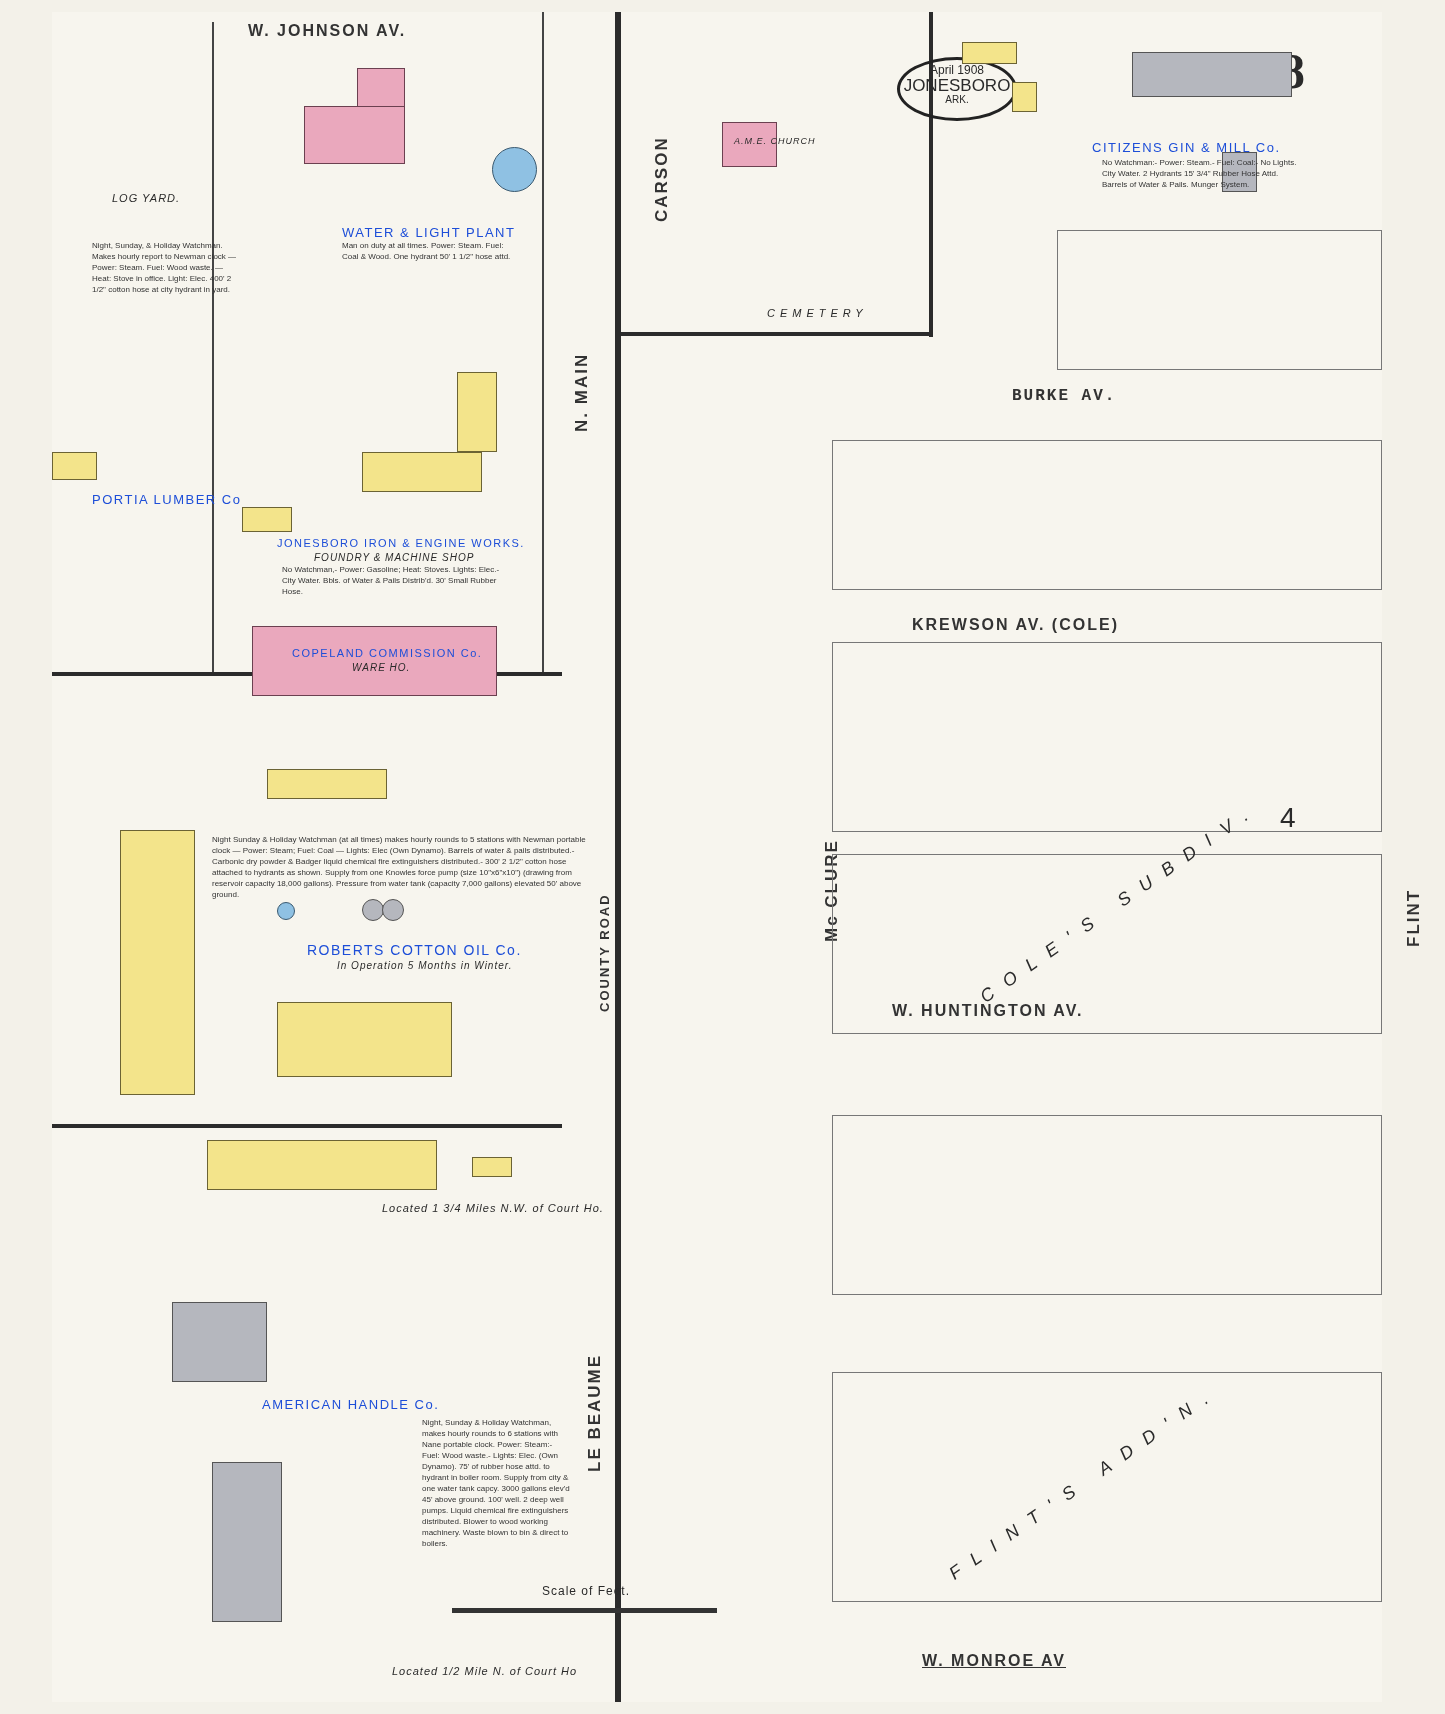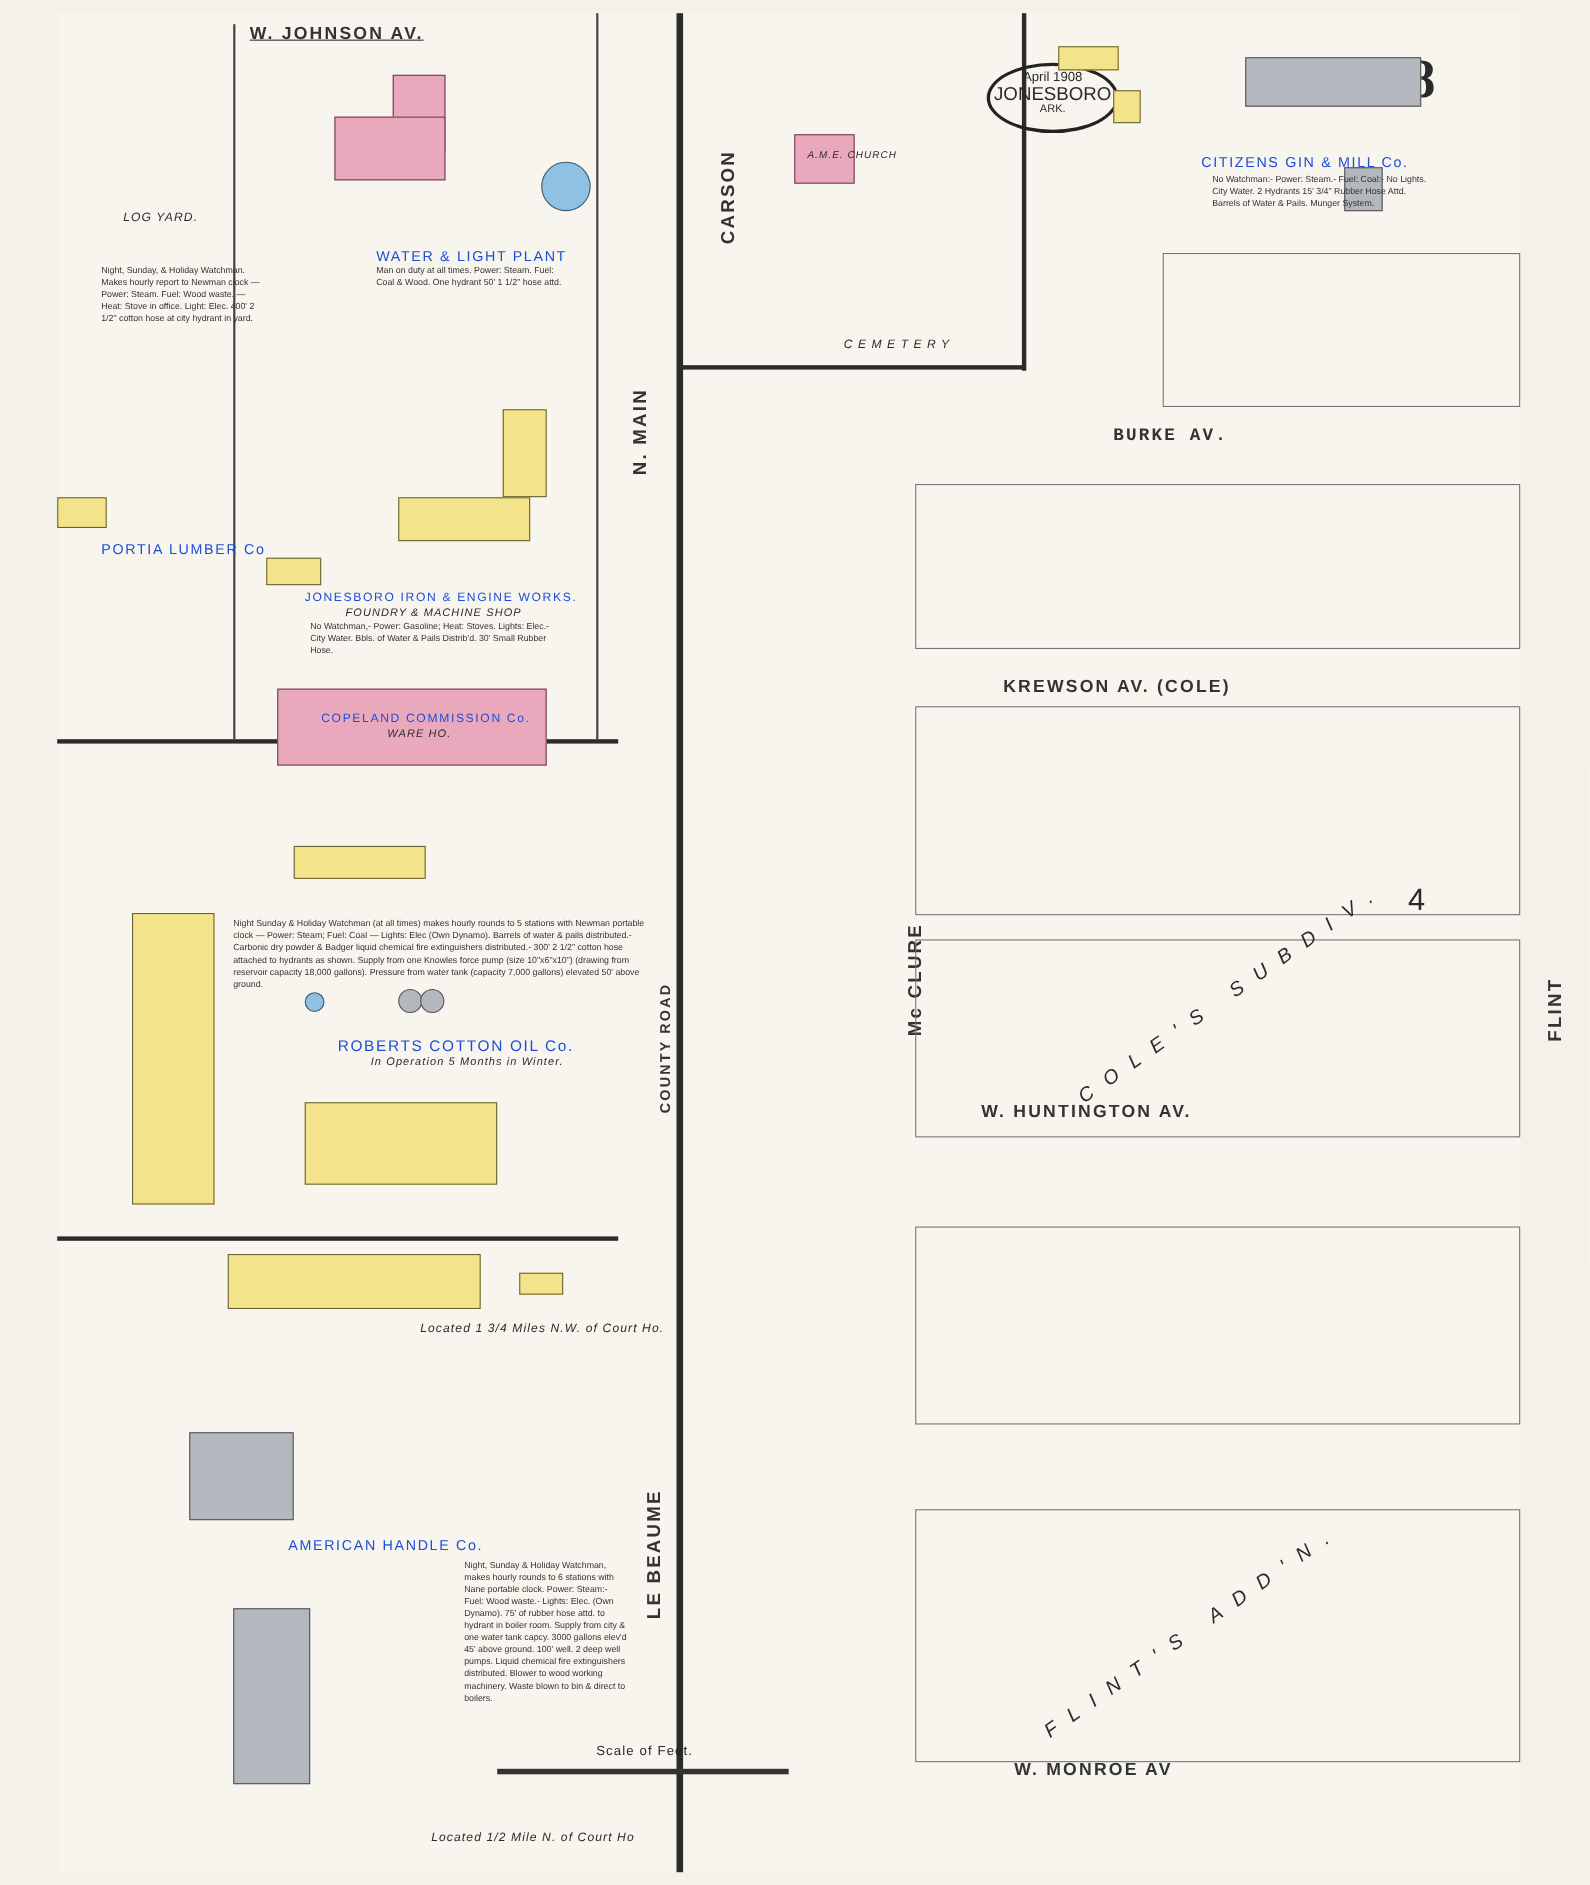--- a/index.html
+++ b/index.html
@@ -35,26 +35,26 @@
   <div class="thin" style="left:160px;top:10px;width:2px;height:650px;"></div>
 
   <div class="cart" style="left:845px;top:45px;">
     <div style="font-size:12px;margin-top:3px;">April 1908</div>
     <div style="font-size:17px;font-weight:normal;line-height:17px;">JONESBORO</div>
     <div style="font-size:10px;">ARK.</div>
   </div>
   <div class="abs" style="left:1228px;top:30px;font-size:50px;font-weight:bold;font-family:'Liberation Serif',serif;">8</div>
   <div class="abs" style="left:1228px;top:790px;font-size:28px;">4</div>
 
-  <div class="st" style="left:175px;top:10px;text-decoration:underline;">W. JOHNSON AV.</div>
+  <div class="st" style="left:196px;top:10px;">W. JOHNSON AV.</div>
   <div class="st" style="left:220px;top:1140px;">E. JOHNSON AV.</div>
   <div class="st" style="left:960px;top:375px;font-family:Liberation Mono, monospace;">BURKE AV.</div>
   <div class="st" style="left:860px;top:560px;margin-top:44px;">KREWSON AV. (COLE)</div>
   <div class="st" style="left:840px;top:990px;">W. HUNTINGTON AV.</div>
-  <div class="st" style="left:870px;top:1589px;">W. MONROE AV</div>
+  <div class="st" style="left:870px;top:1640px;text-decoration:underline;">W. MONROE AV</div>
   <div class="vst" style="left:520px;top:420px;">N. MAIN</div>
   <div class="vst" style="left:600px;top:210px;">CARSON</div>
   <div class="vst" style="left:770px;top:930px;">Mc CLURE</div>
   <div class="vst" style="left:533px;top:1460px;">LE BEAUME</div>
   <div class="vst" style="left:1352px;top:935px;">FLINT</div>
   <div class="vst" style="left:545px;top:1000px;font-size:13px;">COUNTY ROAD</div>
 
   <div class="iron" style="left:1080px;top:40px;width:160px;height:45px;"></div>
   <div class="bld" style="left:910px;top:30px;width:55px;height:22px;"></div>
   <div class="bld" style="left:960px;top:70px;width:25px;height:30px;"></div>

